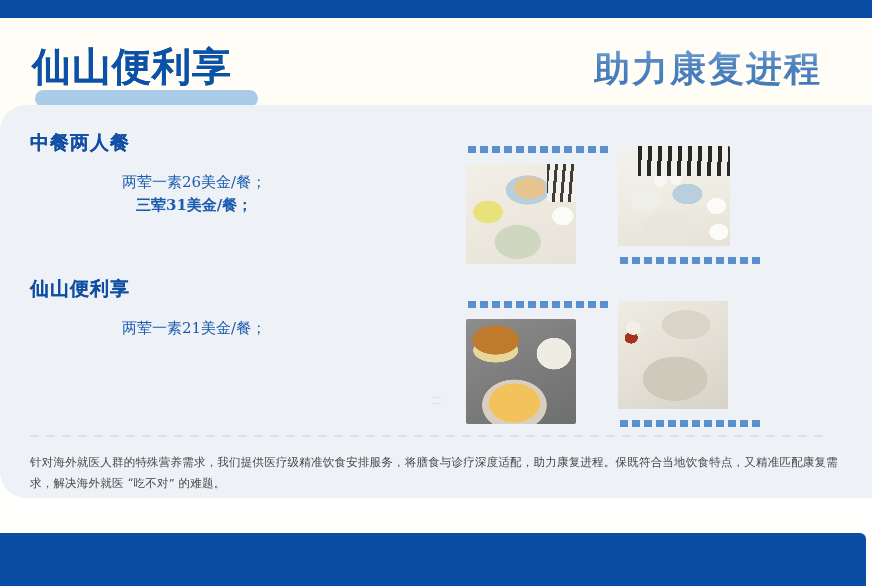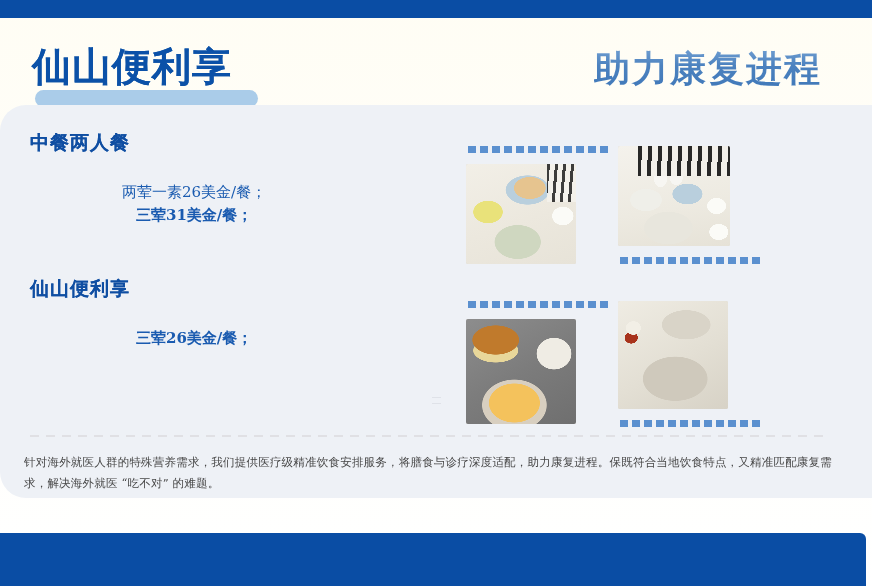--- a/index.html
+++ b/index.html
@@ -112,21 +112,21 @@
     font-size: 19px;
     line-height: 26px;
     letter-spacing: 1px;
     color: #0f4ea2;
     background: linear-gradient(180deg,#1657ad 0%, #0d4b9e 60%, #2e6ab4 100%);
     -webkit-background-clip: text;
     background-clip: text;
     white-space: nowrap;
   }
   .price-list {
-    margin-top: 26px;
+    margin-top: 16px;
     padding-left: 92px;
     font-family: "DejaVu Serif", "Liberation Serif", serif;
     font-size: 15px;
     line-height: 23px;
     color: #1a5bb0;
   }
   .price-line { white-space: nowrap; }
   .price-line.indent { padding-left: 14px; font-weight: bold; }
 
   
@@ -170,21 +170,21 @@
     left: 30px;
     top: 330px;
     width: 800px;
     height: 2px;
     background: repeating-linear-gradient(to right,#e0e0e4 0 9px, transparent 9px 16px);
   }
 
   
   .footnote {
     position: absolute;
-    left: 24px;
+    left: 30px;
     top: 347px;
     width: 808px;
     font-family: "DejaVu Serif", "Liberation Serif", serif;
     font-size: 11.5px;
     line-height: 21px;
     color: #474747;
     letter-spacing: 0.2px;
     text-align: justify;
   }
 
@@ -281,21 +281,21 @@
         <div class="meal-title">中餐两人餐</div>
         <div class="price-list">
           <div class="price-line">两荤一素26美金/餐；</div>
           <div class="price-line indent">三荤31美金/餐；</div>
         </div>
       </div>
 
       <div class="meal-block b2">
         <div class="meal-title">仙山便利享</div>
         <div class="price-list">
-          <div class="price-line indent">三荤26美金/餐；</div>
+          <div class="price-line">两荤一素21美金/餐；</div>
         </div>
       </div>
 
       <div class="photos">
 
         <div class="ph-cell c11">
           <div class="dashrow dash-top">
             <i></i>
               <i></i>
               <i></i>

